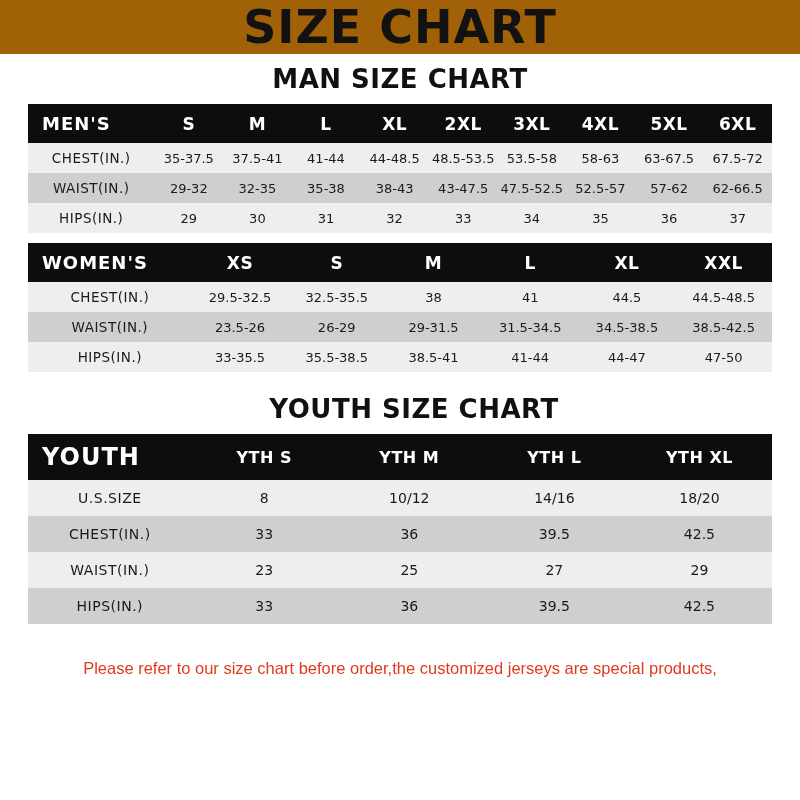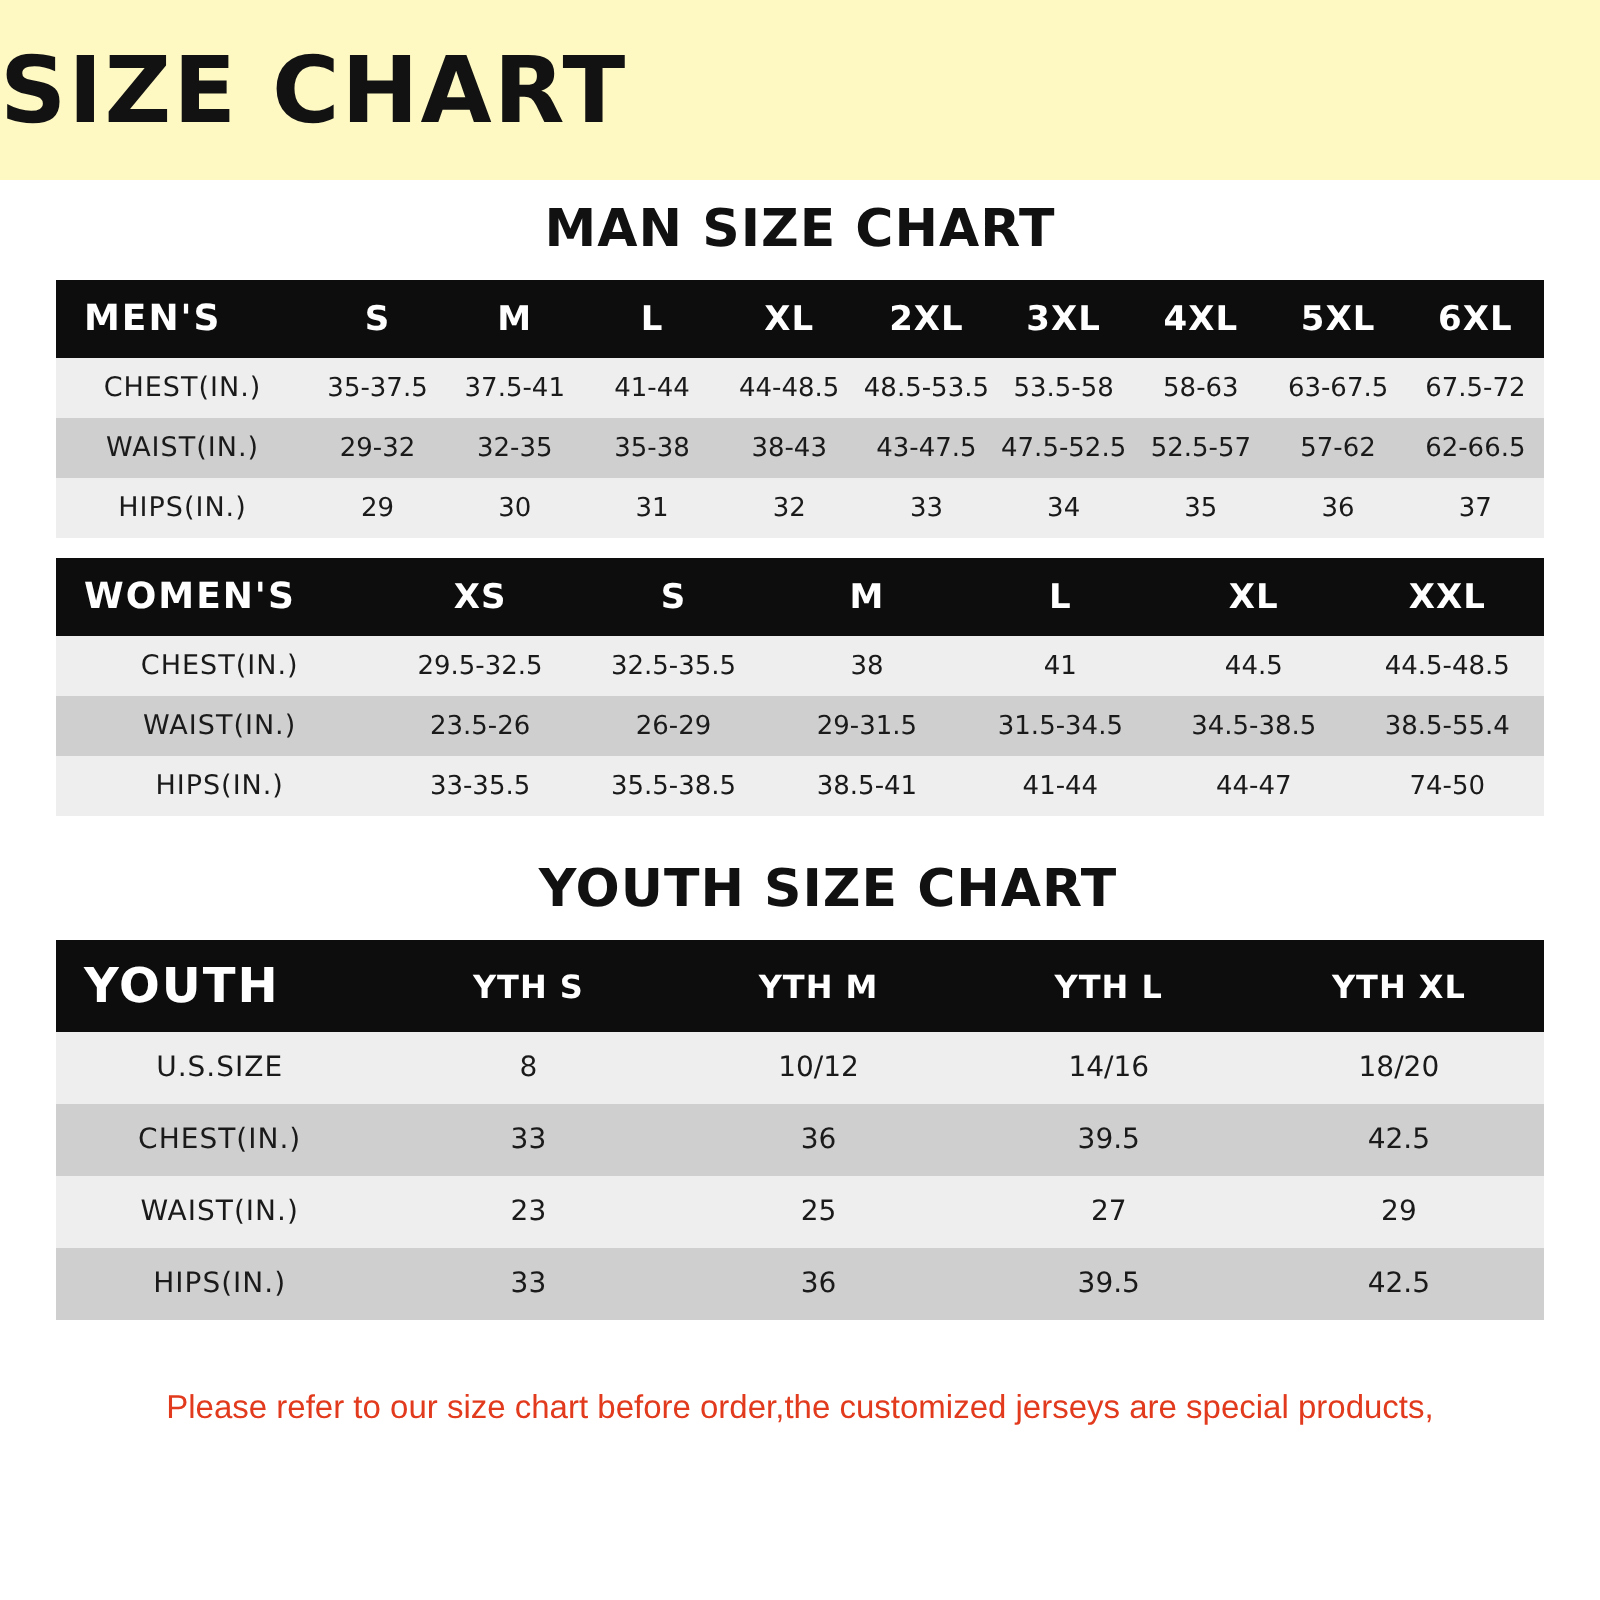--- a/index.html
+++ b/index.html
@@ -11,24 +11,25 @@
   }
   #page {
     width: 800px; height: 800px;
     position: relative;
     background: #ffffff;
     overflow: hidden;
   }
 
   
   .banner {
-    height: 90px;
-    background: #fef9c3;
+    height: 54px;
+    background: #a16207;
     display: flex;
     align-items: center;
+    justify-content: center;
   }
   .banner-title {
     font-family: "DejaVu Sans", sans-serif;
     font-weight: bold;
     font-size: 46px;
     letter-spacing: 1px;
     color: #121212;
     text-transform: uppercase;
   }
 
@@ -223,30 +224,30 @@
           <td>44.5</td>
           <td>44.5-48.5</td>
         </tr>
         <tr class="dark">
           <td class="rowlabel">WAIST(IN.)</td>
           <td>23.5-26</td>
           <td>26-29</td>
           <td>29-31.5</td>
           <td>31.5-34.5</td>
           <td>34.5-38.5</td>
-          <td>38.5-55.4</td>
+          <td>38.5-42.5</td>
         </tr>
         <tr class="light">
           <td class="rowlabel">HIPS(IN.)</td>
           <td>33-35.5</td>
           <td>35.5-38.5</td>
           <td>38.5-41</td>
           <td>41-44</td>
           <td>44-47</td>
-          <td>74-50</td>
+          <td>47-50</td>
         </tr>
       </tbody>
     </table>
   </div>
 
   <div class="section-title" id="youth-title">YOUTH SIZE CHART</div>
   <div class="table-wrap">
     <table id="youth-table">
       <colgroup>
         <col class="c0">

